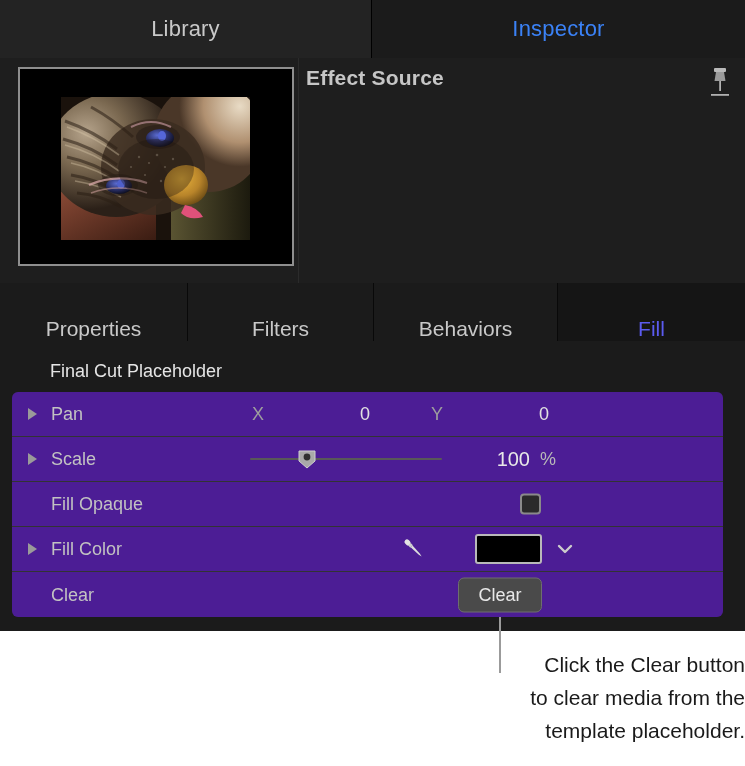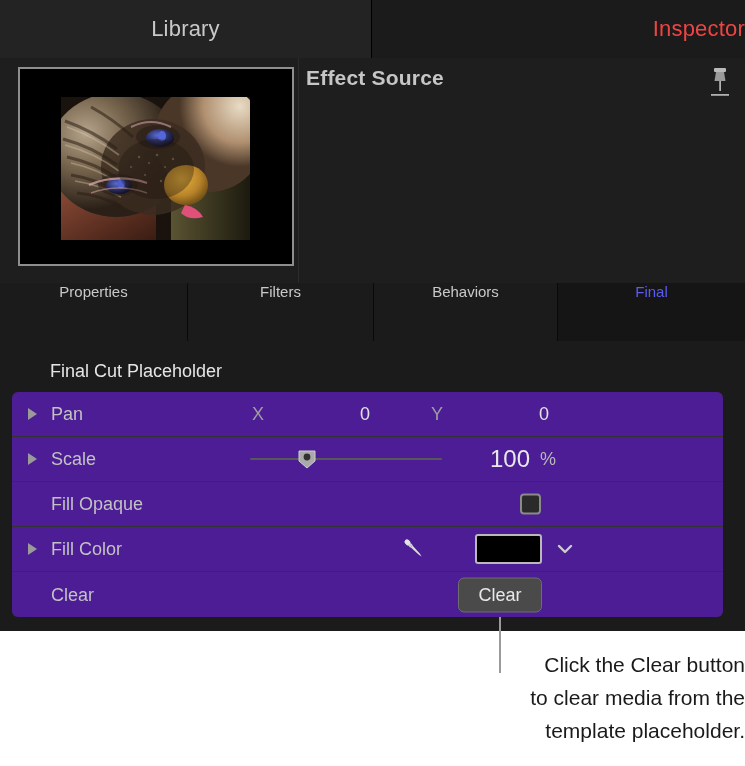--- a/index.html
+++ b/index.html
@@ -41,22 +41,21 @@
   }
   .toptab.library {
     width: 372px;
     background: #232323;
     color: #c9c9c9;
     border-right: 1px solid #000000;
   }
   .toptab.inspector {
     width: 373px;
     background: #1b1b1b;
-    color: #ef4444;
-    justify-content: flex-end;
+    color: #3b82f6;
   }
 
   
   .preview-area {
     position: absolute;
     left: 0; top: 58px;
     width: 745px; height: 225px;
     background: #1e1e1e;
   }
   .thumb-frame {
@@ -107,23 +106,23 @@
   .subtabs {
     position: absolute;
     left: 0; top: 283px;
     width: 745px; height: 58px;
     background: #1b1b1b;
     display: flex;
   }
   .subtab {
     height: 58px;
     display: flex;
-    align-items: flex-start;
+    align-items: flex-end;
     justify-content: center;
-    font-size: 15px;
+    font-size: 21px;
     color: #c9c9c9;
     box-sizing: border-box;
     border-right: 1px solid #090909;
   }
   .subtab.t0 { width: 188px; }
   .subtab.t1 { width: 184px; }
   .subtab.t2 { width: 186px; }
   .subtab.t3 {
     width: 187px;
     border-right: none;
@@ -218,21 +217,21 @@
     position: absolute;
     left: 47px; top: 0px;
     width: 20px; height: 20px;
   }
   .scale-value {
     position: absolute;
     left: 460px; top: 50%;
     transform: translateY(-50%);
     width: 58px;
     text-align: right;
-    font-size: 24px;
+    font-size: 20px;
     color: #e8e8e8;
   }
   .scale-unit {
     position: absolute;
     left: 528px; top: 50%;
     transform: translateY(-50%);
     font-size: 18px;
     color: #b8b8b8;
   }
 
@@ -425,21 +424,21 @@
     <div class="subtab t0">
       <span>Properties</span>
     </div>
     <div class="subtab t2">
       <span>Filters</span>
     </div>
     <div class="subtab t1">
       <span>Behaviors</span>
     </div>
     <div class="subtab t3">
-      <span>Final</span>
+      <span>Fill</span>
     </div>
   </div>
 
   <div class="params">
 
     <div class="group-title">Final Cut Placeholder</div>
 
     <div class="rows">
 
       <div class="row">

